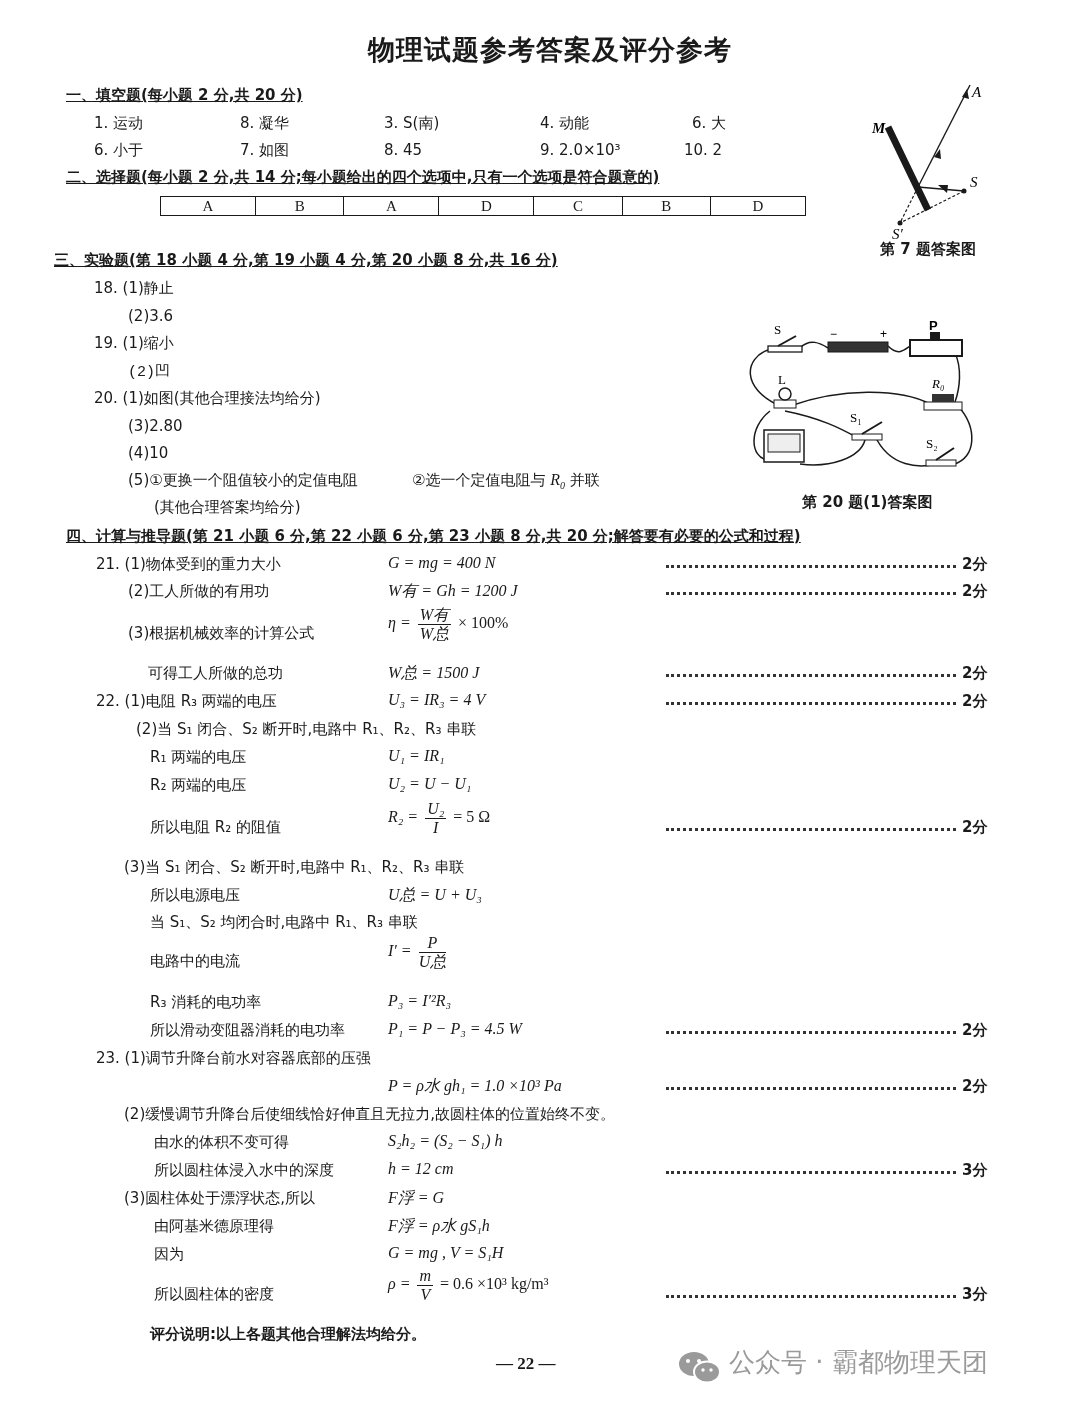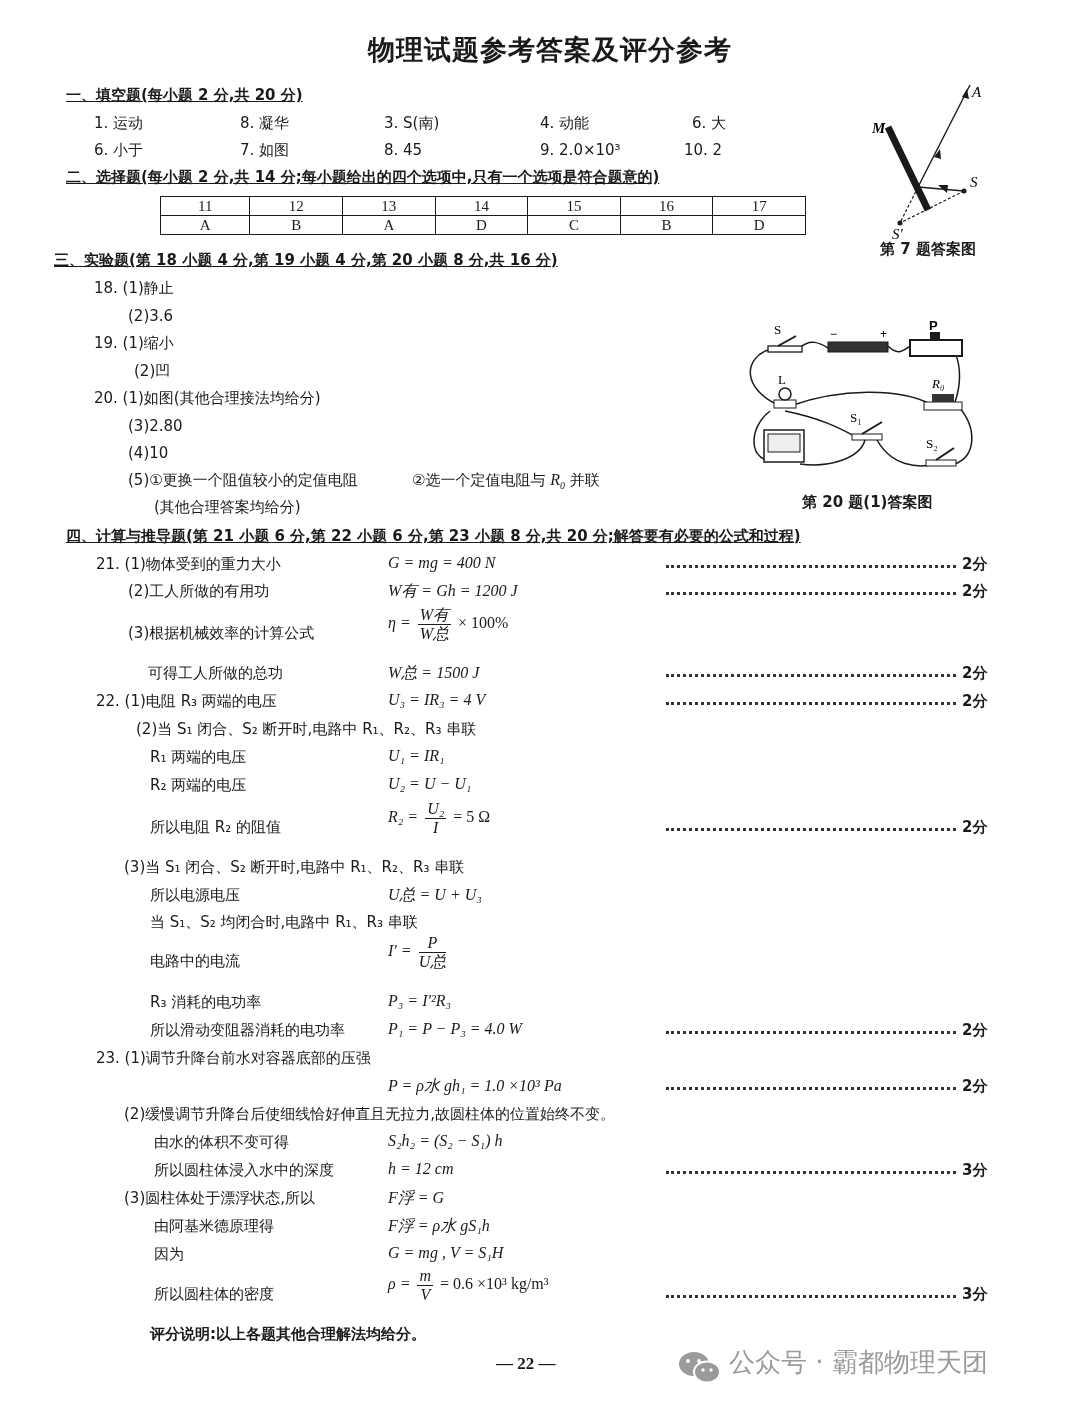--- a/index.html
+++ b/index.html
@@ -39,29 +39,20 @@
 <div class="abs ln" style="left:692px;top:114px;">6. 大</div>
 <div class="abs ln" style="left:94px;top:141px;">6. 小于</div>
 <div class="abs ln" style="left:240px;top:141px;">7. 如图</div>
 <div class="abs ln" style="left:384px;top:141px;">8. 45</div>
 <div class="abs ln" style="left:540px;top:141px;">9. 2.0×10³</div>
 <div class="abs ln" style="left:684px;top:141px;">10. 2</div>
 
 <div class="abs sec" style="left:66px;top:168px;">二、选择题(每小题 2 分,共 14 分;每小题给出的四个选项中,只有一个选项是符合题意的)</div>
 <table class="choice">
   <tbody>
-      <tr>
-    <td>11</td>
-    <td>12</td>
-    <td>13</td>
-    <td>14</td>
-    <td>15</td>
-    <td>16</td>
-    <td>17</td>
-  </tr>
   <tr>
     <td>A</td>
     <td>B</td>
     <td>A</td>
     <td>D</td>
     <td>C</td>
     <td>B</td>
     <td>D</td>
   </tr>
 </tbody>
@@ -82,21 +73,21 @@
   <text x="112" y="22" font-size="15" font-style="italic" font-family="Liberation Serif, serif">A</text>
   <text x="110" y="112" font-size="15" font-style="italic" font-family="Liberation Serif, serif">S</text>
   <text x="32" y="164" font-size="15" font-style="italic" font-family="Liberation Serif, serif">S′</text>
 </svg>
 <div class="abs caption" style="left:880px;top:240px;">第 7 题答案图</div>
 
 <div class="abs sec" style="left:54px;top:251px;">三、实验题(第 18 小题 4 分,第 19 小题 4 分,第 20 小题 8 分,共 16 分)</div>
 <div class="abs ln" style="left:94px;top:279px;">18. (1)静止</div>
 <div class="abs ln" style="left:128px;top:307px;">(2)3.6</div>
 <div class="abs ln" style="left:94px;top:334px;">19. (1)缩小</div>
-<div class="abs ln" style="left:134px;top:362px;">(2)凹</div>
+<div class="abs ln" style="left:128px;top:362px;font-family:Liberation Mono, monospace;">(2)凹</div>
 <div class="abs ln" style="left:94px;top:389px;">20. (1)如图(其他合理接法均给分)</div>
 <div class="abs ln" style="left:128px;top:417px;">(3)2.80</div>
 <div class="abs ln" style="left:128px;top:444px;">(4)10</div>
 <div class="abs ln" style="left:128px;top:471px;">(5)①更换一个阻值较小的定值电阻</div>
 <div class="abs ln" style="left:412px;top:471px;">
   <span>②选一个定值电阻与</span>
   <span class="math"><span>R</span><sub>0</sub></span>
   <span>并联</span>
 </div>
 <div class="abs ln" style="left:154px;top:498px;">(其他合理答案均给分)</div>
@@ -191,21 +182,21 @@
 
 <div class="abs ln" style="left:150px;top:952px;">电路中的电流</div>
 <div class="abs math" style="left:388px;top:934px;">
   <span>I′ =</span>
   <span class="frac"><span class="num">P</span><span class="den">U总</span></span>
 </div>
 
 <div class="abs ln" style="left:150px;top:993px;">R₃ 消耗的电功率</div>
 <div class="abs math" style="left:388px;top:992px;">P₃ = I′²R₃</div>
 <div class="abs ln" style="left:150px;top:1021px;">所以滑动变阻器消耗的电功率</div>
-<div class="abs math" style="left:388px;top:1020px;">P₁ = P − P₃ = 4.0 W</div>
+<div class="abs math" style="left:388px;top:1020px;">P₁ = P − P₃ = 4.5 W</div>
 <div class="dots" style="top:1031px;"></div>
 <div class="score" style="top:1021px;">2分</div>
 
 <div class="abs ln" style="left:96px;top:1049px;">23. (1)调节升降台前水对容器底部的压强</div>
 <div class="abs math" style="left:388px;top:1076px;">P = ρ水 gh₁ = 1.0 ×10³ Pa</div>
 <div class="dots" style="top:1087px;"></div>
 <div class="score" style="top:1077px;">2分</div>
 
 <div class="abs ln" style="left:124px;top:1105px;">(2)缓慢调节升降台后使细线恰好伸直且无拉力,故圆柱体的位置始终不变。</div>
 <div class="abs ln" style="left:154px;top:1133px;">由水的体积不变可得</div>

